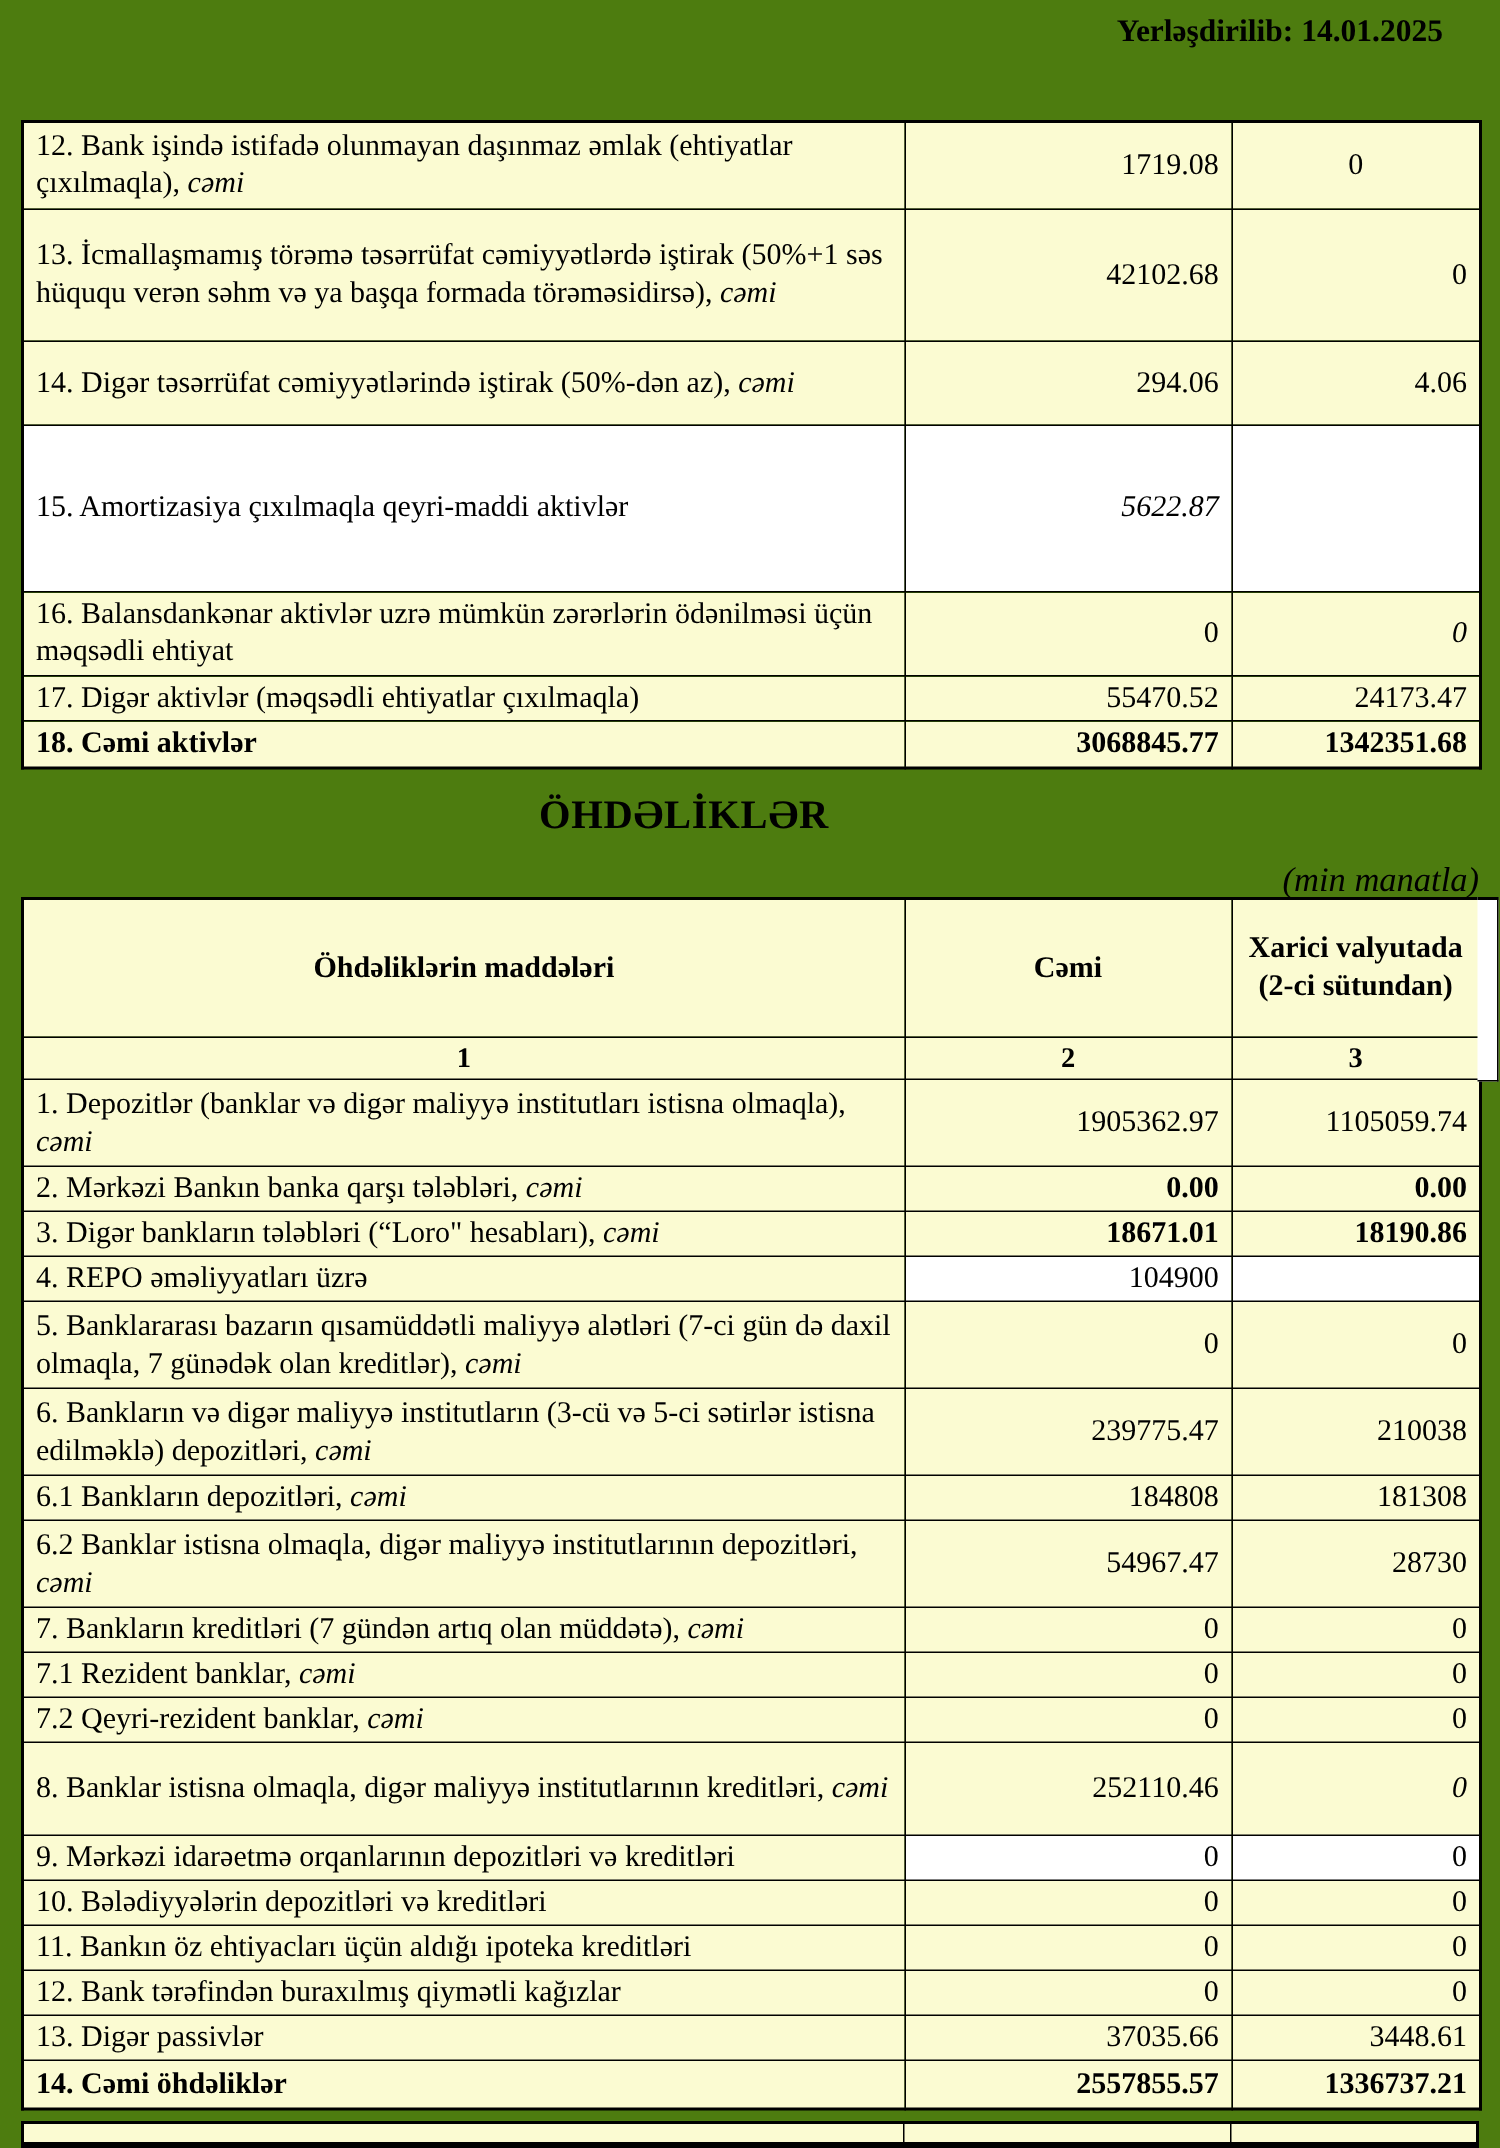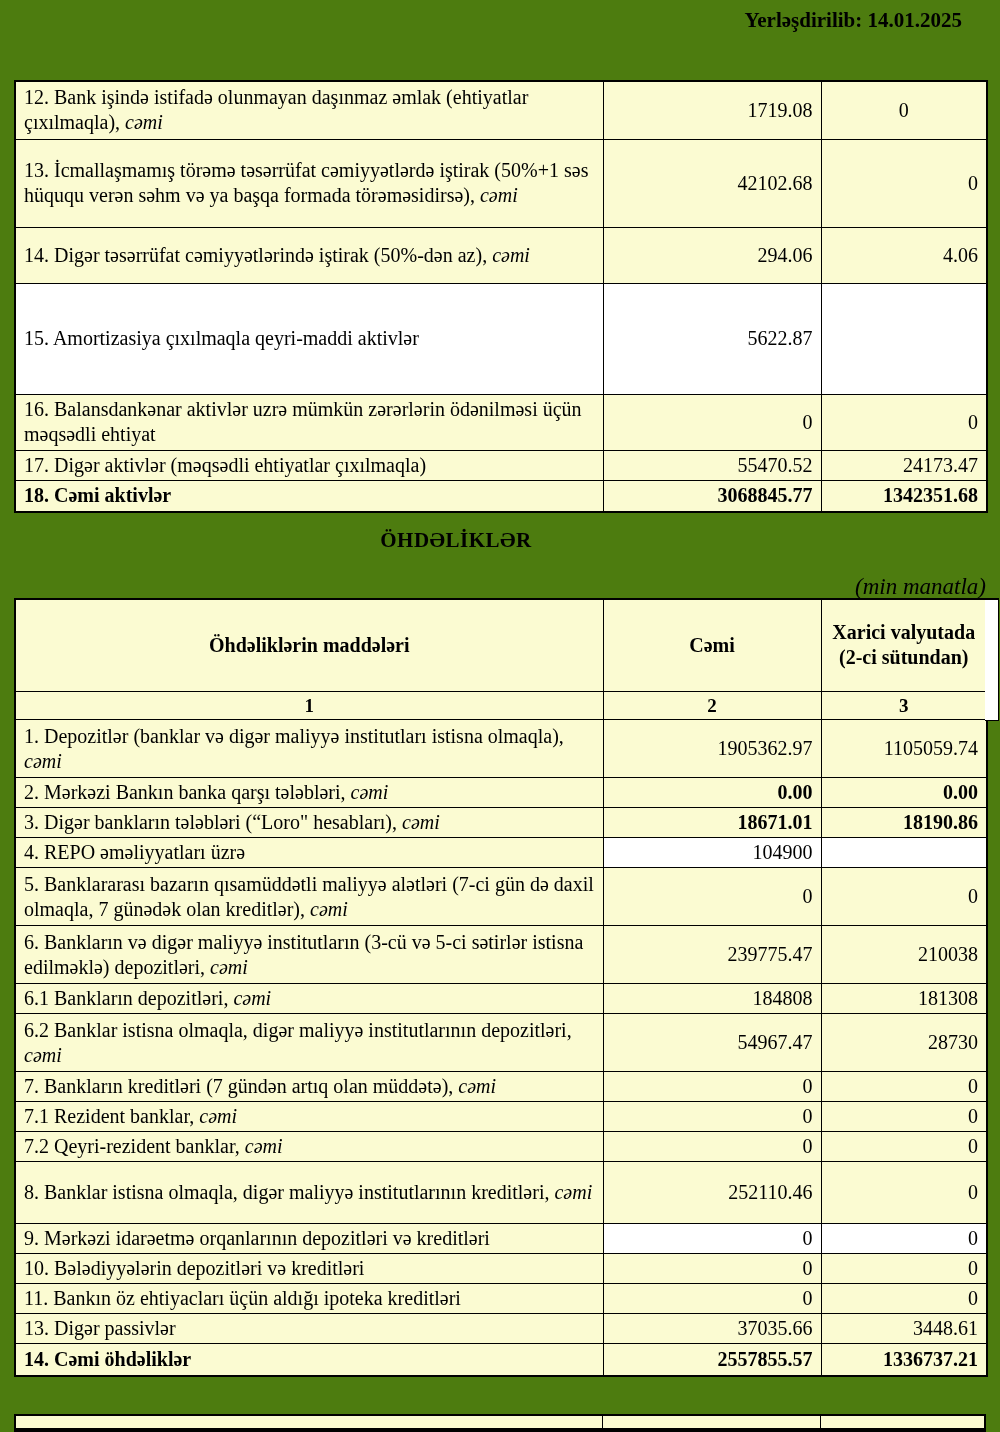--- a/index.html
+++ b/index.html
@@ -42,21 +42,21 @@
     overflow:hidden;
   }
   col.c1 { width:588px; }
   col.c2 { width:218px; }
   col.c3 { width:166px; }
   .assets { top:80px; }
   .liab { top:598px; }
   .num { text-align:right; font-size:18px; }
   .ctr { text-align:center; }
   .w { background:#fff !important; }
-  .vt { vertical-align:top; }
+  .vt { vertical-align:top;font-style:italic; }
   .nb { font-weight:bold; }
   .pr20 { padding-right:20px; }
   tr.total td { font-weight:bold; }
   .cami { font-style:italic; }
   tr.hdr td { font-weight:bold; text-align:center; font-size:20px; vertical-align:middle; }
   tr.nums td { font-weight:bold; text-align:center; font-size:19px; }
   tr.rh28 { height:28px; }
   tr.rh30 { height:30px; }
   tr.rh32 { height:32px;font-family:Liberation Serif, serif; }
   tr.rh56 { height:56px; }
@@ -64,21 +64,21 @@
   tr.rh62 { height:62px;padding-left:43px; }
   tr.rh86 { height:111px; }
   tr.rh88 { height:88px; }
   tr.rh92 { height:92px; }
   .section-title {
     position:absolute;
     top:528px; left:0;
     width:912px;
     text-align:center;
     font-weight:bold;
-    font-size:21px;
+    font-size:27px;
     letter-spacing:0.5px;
   }
   .unit-note {
     position:absolute;
     top:574px; left:0;
     width:986px;
     text-align:right;
     font-style:italic;
     font-size:23px;
   }
@@ -245,20 +245,25 @@
         <td><span>10. Bələdiyyələrin depozitləri və kreditləri</span><span class="cami"></span></td>
         <td class="num">0</td>
         <td class="num">0</td>
       </tr>
       <tr class="rh30">
         <td><span>11. Bankın öz ehtiyacları üçün aldığı ipoteka kreditləri</span><span class="cami"></span></td>
         <td class="num">0</td>
         <td class="num">0</td>
       </tr>
       <tr class="rh30">
+        <td><span>12. Bank tərəfindən buraxılmış qiymətli kağızlar</span><span class="cami"></span></td>
+        <td class="num">0</td>
+        <td class="num">0</td>
+      </tr>
+      <tr class="rh30">
         <td><span>13. Digər passivlər</span><span class="cami"></span></td>
         <td class="num">37035.66</td>
         <td class="num">3448.61</td>
       </tr>
       <tr class="rh32 total">
         <td><span>14. Cəmi öhdəliklər</span><span class="cami"></span></td>
         <td class="num">2557855.57</td>
         <td class="num">1336737.21</td>
       </tr>
     </tbody>

